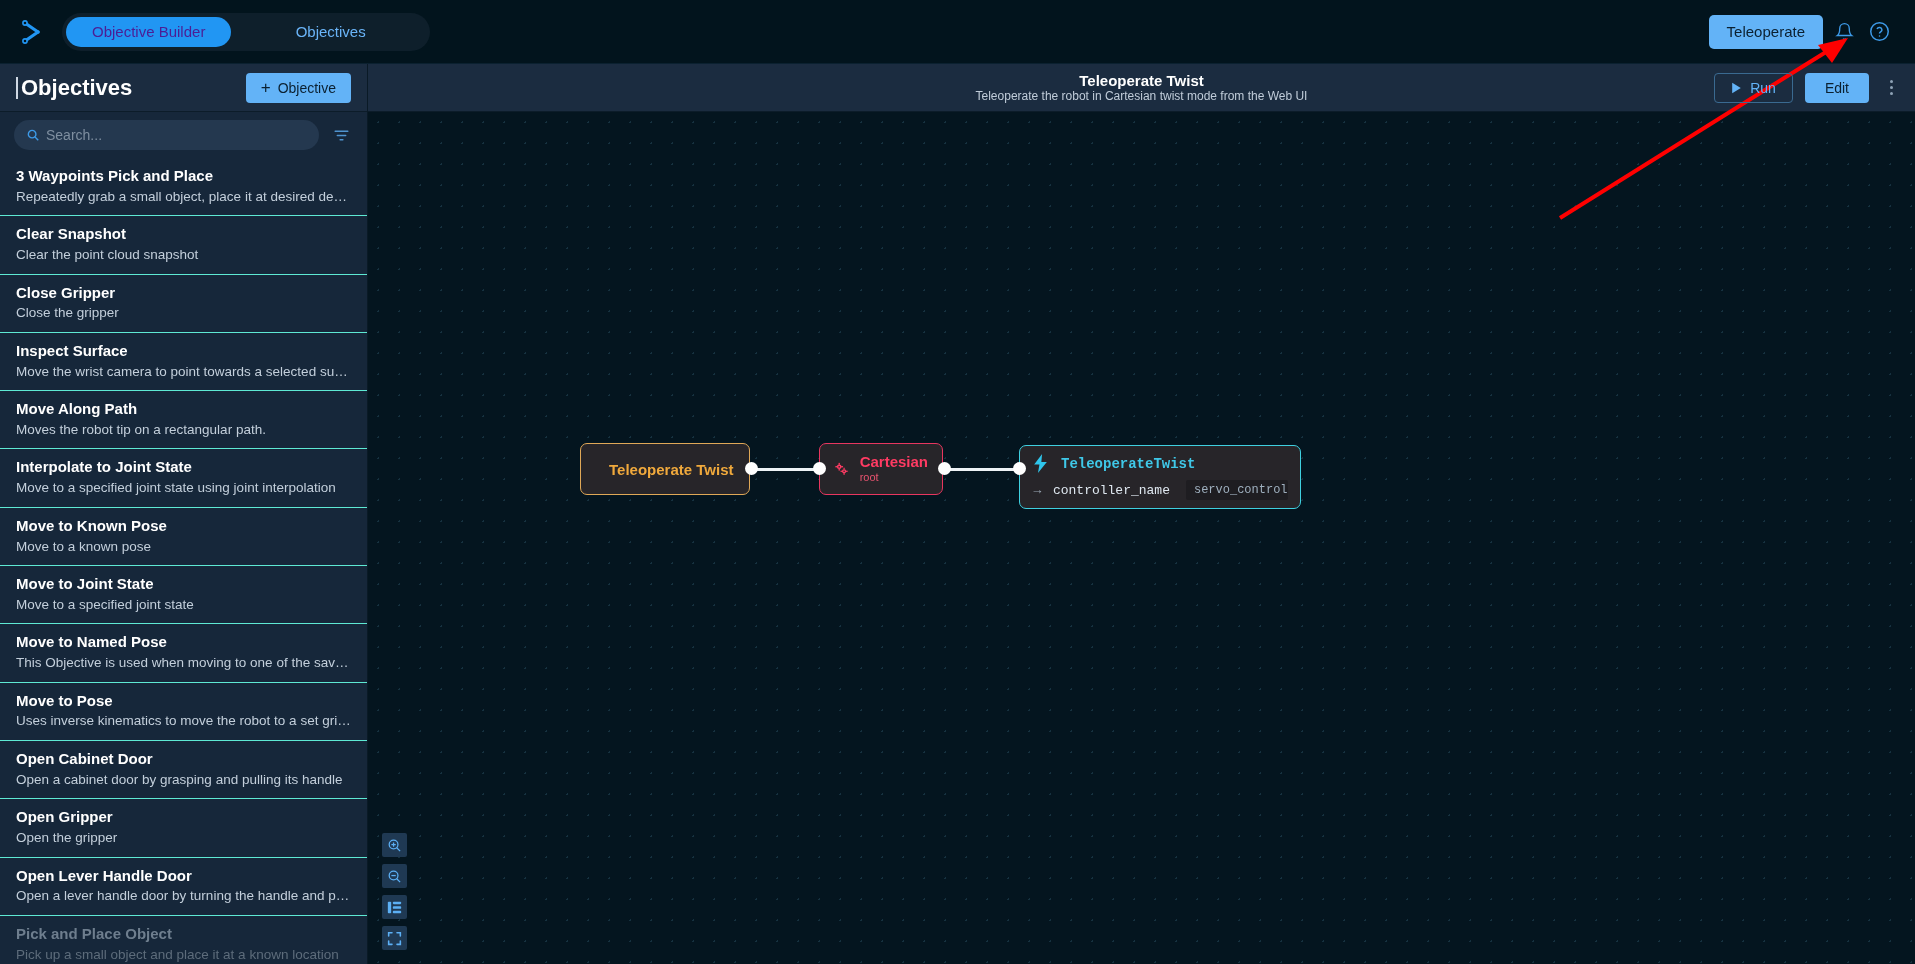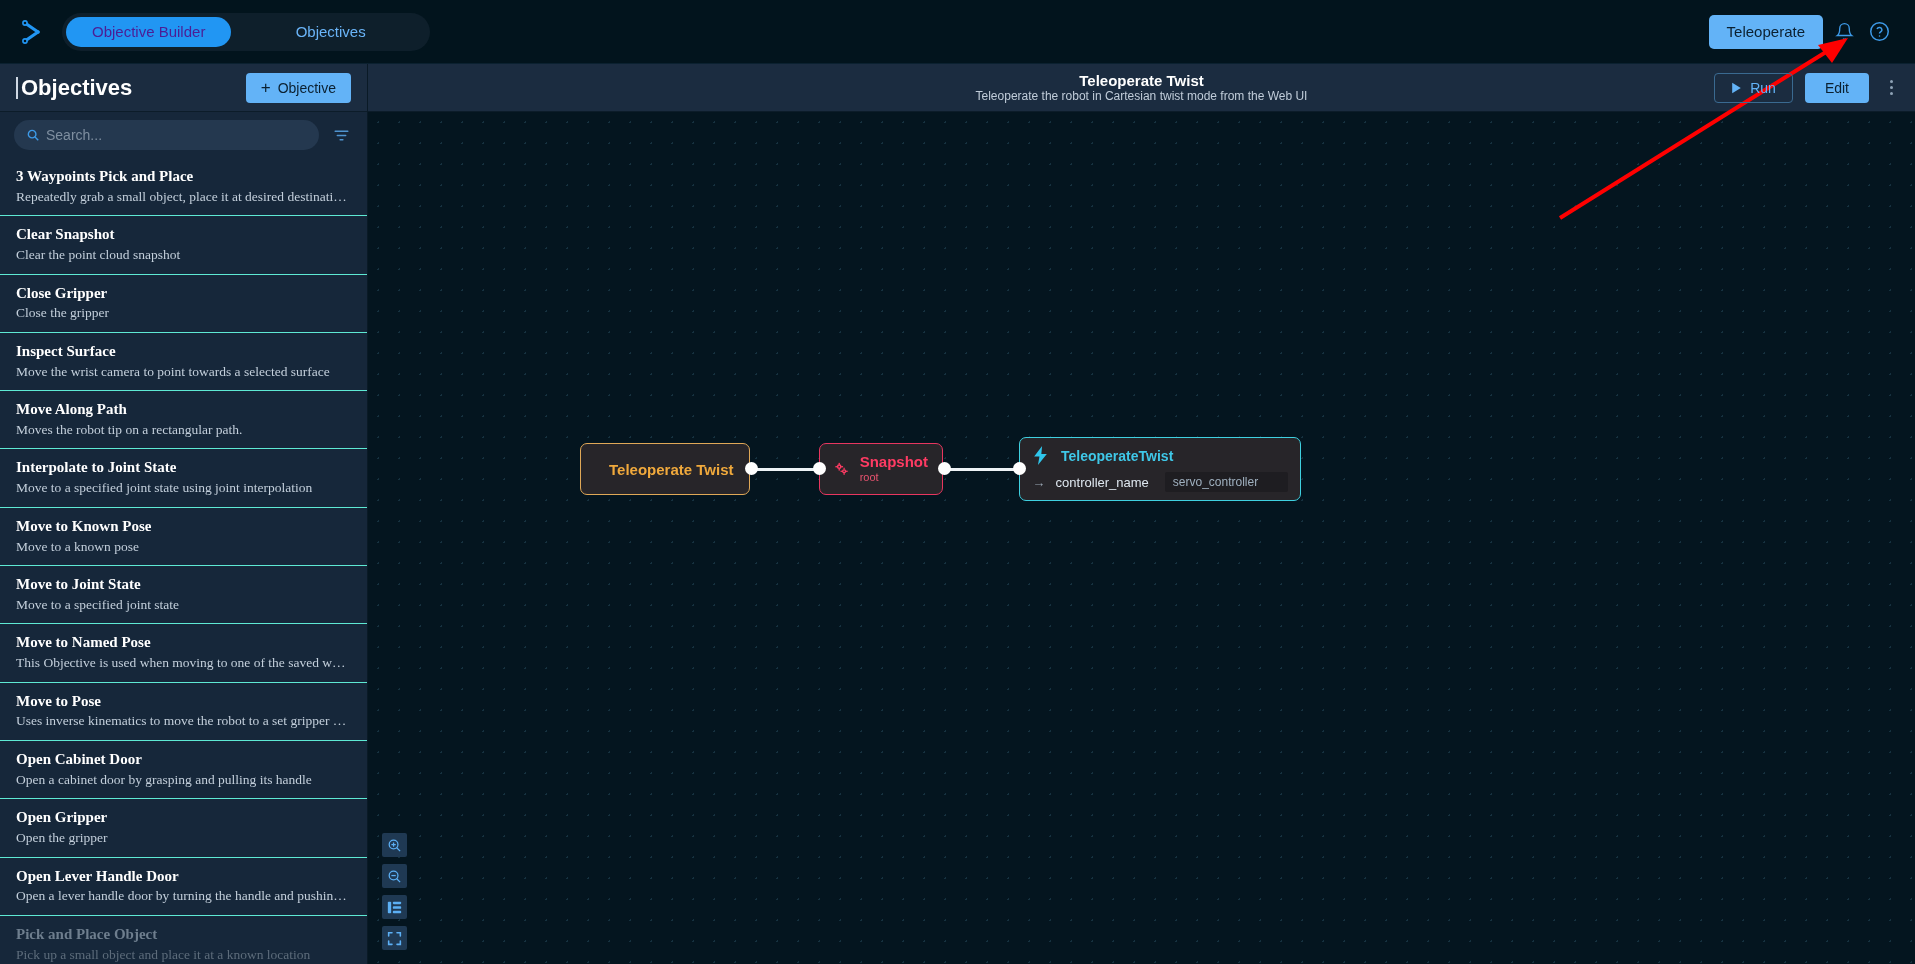--- a/index.html
+++ b/index.html
@@ -99,21 +99,21 @@
     padding: 0 12px; gap: 6px;
   }
   .search-wrap svg { flex: 0 0 14px; }
   .search-input {
     flex: 1; background: transparent; border: none; outline: none;
     color: #c7d4e2; font-size: 14px; font-family: inherit;
   }
   .search-input::placeholder { color: #7f8fa0; }
   .filter-btn { width: 24px; height: 24px; display: flex; align-items: center; justify-content: center; cursor: pointer; }
 
-  .obj-list { flex: 1; overflow: hidden; font-family: Liberation Serif, serif; }
+  .obj-list { flex: 1; overflow: hidden; }
   .obj-item {
     padding: 9px 16px 10px 16px;
     border-top: 1px solid #5eead4;
     cursor: pointer;
   }
   .obj-item:first-child { border-top: none; }
   .obj-name { font-size: 15px; font-weight: bold; color: #ffffff; line-height: 1.25; }
   .obj-desc {
     font-size: 13.5px; color: #c3cfdb; line-height: 1.3; margin-top: 2px;
     white-space: nowrap; overflow: hidden; text-overflow: ellipsis;
@@ -168,23 +168,24 @@
   }
   .node-a .label { color: #f0a93c; font-size: 15px; font-weight: bold; white-space: nowrap; }
   .node-b {
     left: 451px; top: 331px; width: 124px; height: 52px;
     border: 1px solid #e8365f;
     display: flex; align-items: center; gap: 10px; padding: 0 14px;
   }
   .node-b .seq-title { color: #ff3b63; font-size: 15px; font-weight: bold; line-height: 1.1; }
   .node-b .seq-sub { color: #e8536f; font-size: 11px; line-height: 1.2; }
   .node-c {
-    left: 651px; top: 325px; width: 282px; height: 64px;
+    left: 651px; top: 333px; width: 282px; height: 64px;
     border: 1px solid #3fd0e0;
     padding: 8px 12px 0 12px;
+    font-family: Liberation Mono, monospace;
   }
   .node-c .c-head { display: flex; align-items: center; gap: 12px; }
   .node-c .c-title { color: #3fc8e8; font-size: 14px; font-weight: bold; }
   .node-c .c-row { display: flex; align-items: center; gap: 10px; margin-top: 7px; }
   .c-arrow { color: #9aa7b4; font-size: 13px; width: 16px; text-align: center; }
   .c-key { color: #dfe8f0; font-size: 13px; }
   .c-val {
     margin-left: 6px; background: #1e1d21; color: #9fb0bf;
     font-size: 12px; padding: 3px 8px; border-radius: 2px;
     width: 142px; white-space: nowrap; overflow: hidden;
@@ -377,21 +378,21 @@
                 <rect x="10.9" y="6.5" width="3" height="2"></rect>
               <circle cx="15.5" cy="14.5" r="3.3"></circle>
               <circle cx="15.5" cy="14.5" r="1.2" fill="#272529"></circle>
               <rect x="14.6" y="9" width="1.8" height="2.8"></rect>
                 <rect x="14.6" y="17.2" width="1.8" height="2.8"></rect>
               <rect x="10" y="13.6" width="2.8" height="1.8"></rect>
                 <rect x="18.2" y="13.6" width="2.8" height="1.8"></rect>
             </g>
           </svg>
           <div>
-            <div class="seq-title">Snapshot</div>
+            <div class="seq-title">Cartesian</div>
             <div class="seq-sub">root</div>
           </div>
         </div>
         <div class="port" style="left:445px; top:350px;"></div>
         <div class="port" style="left:570px; top:350px;"></div>
 
         <div class="node node-c">
           <div class="c-head">
             <svg width="17" height="19" viewBox="0 0 14 18">
               <path d="M8.5 0 L1 10 L6 10 L4.6 18 L13 7.5 L7.8 7.5 Z" fill="#2fc6ec"></path>

